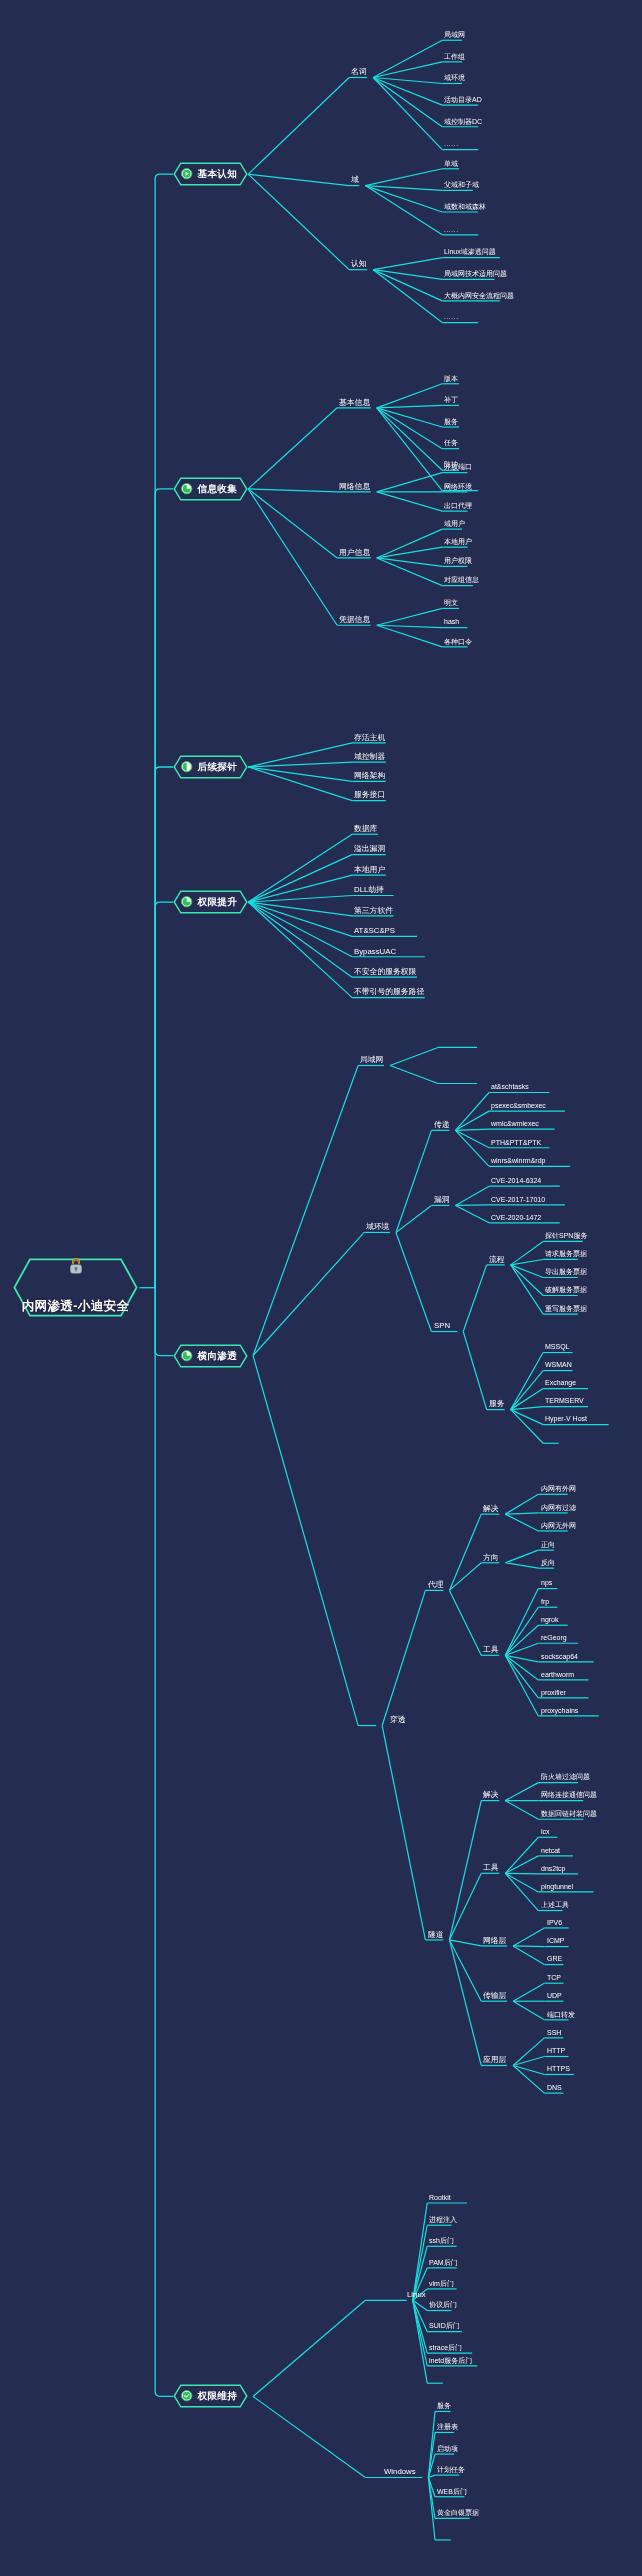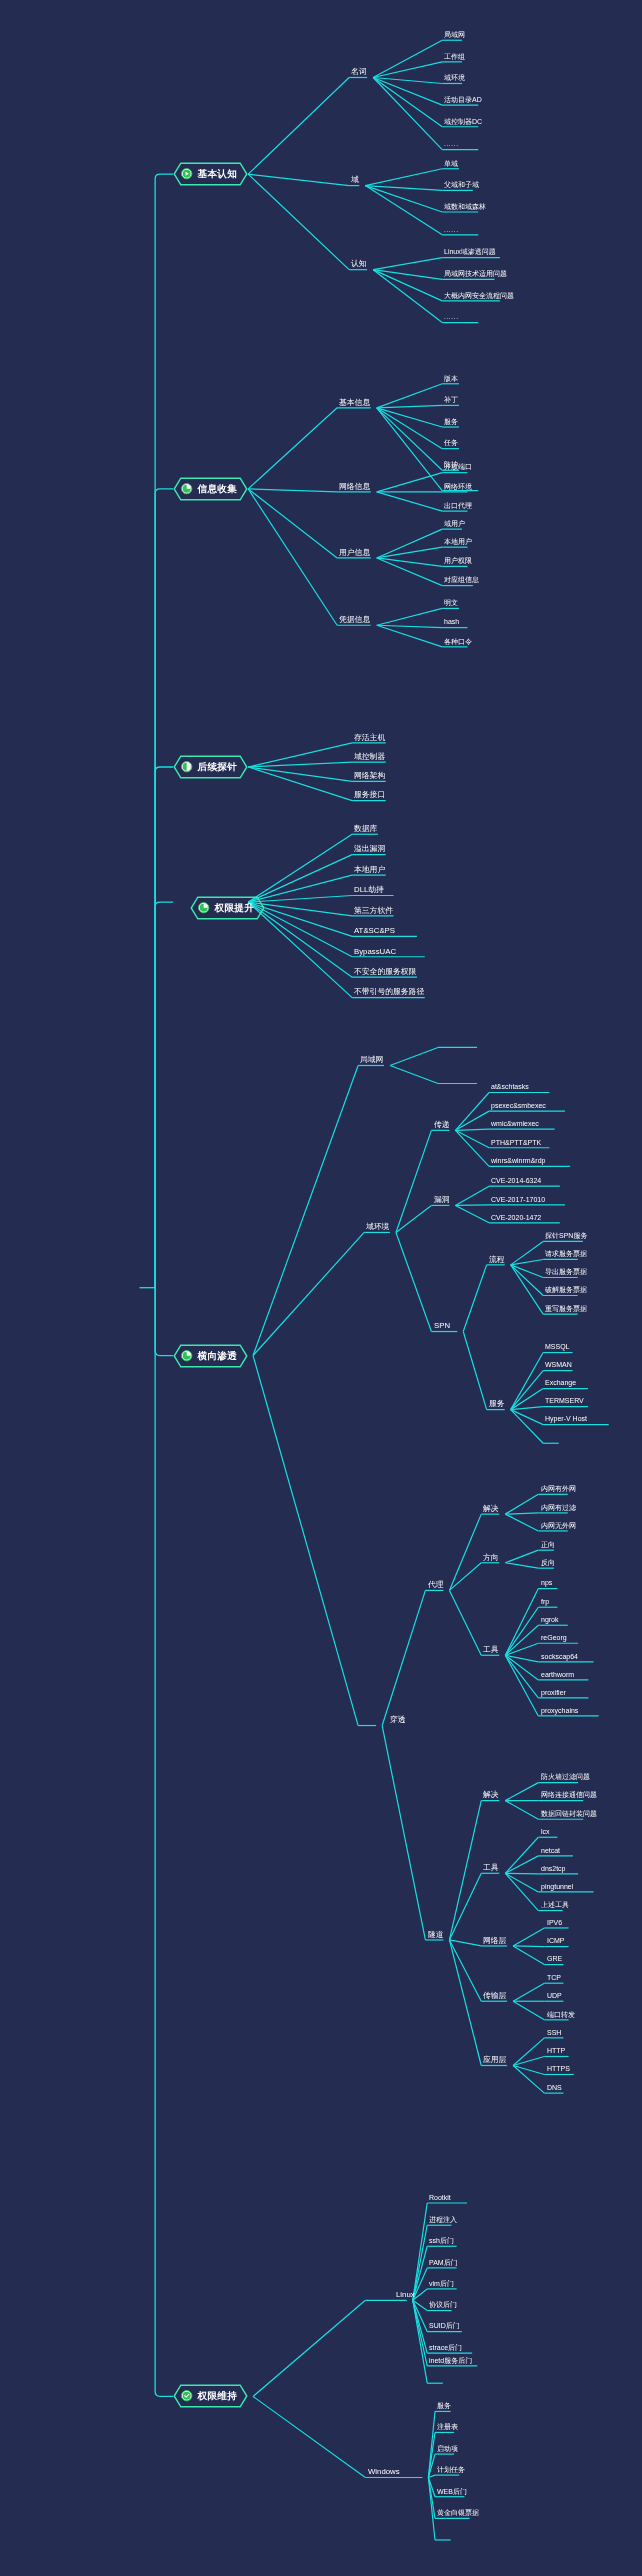--- a/index.html
+++ b/index.html
@@ -334,20 +334,37 @@
         <path d="M713,4125 L724,4121" fill="none" stroke="#16E0E0" stroke-width="1.6"></path>
         <path d="M724,4157 H773" fill="none" stroke="#16E0E0" stroke-width="1.6"></path>
         <path d="M713,4125 L724,4157" fill="none" stroke="#16E0E0" stroke-width="1.6"></path>
         <path d="M724,4193 H781.6" fill="none" stroke="#16E0E0" stroke-width="1.6"></path>
         <path d="M713,4125 L724,4193" fill="none" stroke="#16E0E0" stroke-width="1.6"></path>
         <path d="M724,4229 H750" fill="none" stroke="#16E0E0" stroke-width="1.6"></path>
         <path d="M713,4125 L724,4229" fill="none" stroke="#16E0E0" stroke-width="1.6"></path>
       </g>
   </svg>
 
+  <div class="root">
+    <div class="hexwrap">
+      <svg width="127" height="71" viewBox="0 0 212 118">
+        <polygon points="30,12 182,12 208,59 182,106 30,106 4,59" fill="none" stroke="#3BE8B0" stroke-width="3"></polygon>
+      </svg>
+    </div>
+    <div class="lockicon">
+      <svg width="15.6" height="18" viewBox="0 0 26 30">
+        <path d="M8,13 V9 a5,5 0 0 1 10,0 V13" fill="none" stroke="#F5A623" stroke-width="3.5"></path>
+        <path d="M8,13 V9 a5,5 0 0 1 10,0 V13" fill="none" stroke="#3a3a3a" stroke-width="1"></path>
+        <rect x="3" y="12" width="20" height="16" rx="5" fill="#B6C2CC" stroke="#3a3a3a" stroke-width="1.2"></rect>
+        <circle cx="13" cy="19" r="2.6" fill="#6d7b88"></circle>
+        <rect x="12" y="19" width="2" height="5" fill="#6d7b88"></rect>
+      </svg>
+    </div>
+    <div class="label">内网渗透-小迪安全</div>
+  </div>
 
   <div id="gen-nodes">
       <div class="l1" style="left: 173px; top: 162px; width: 75px;">
         <div class="hexwrap">
        <svg width="75" height="24" viewBox="0 0 125 40">
          <polygon points="13,2 112,2 123,20 112,38 13,38 2,20" fill="none" stroke="#3BE8B0" stroke-width="2.4"></polygon>
        </svg>
      </div>
      <div class="dot"><svg width="11.4" height="11.4" viewBox="0 0 19 19">
             <circle cx="9.5" cy="9.5" r="8.6" fill="#fff" stroke="#2FBF5B" stroke-width="1.6"></circle>
@@ -416,21 +433,21 @@
             <circle cx="9.5" cy="9.5" r="8.6" fill="#fff" stroke="#2FBF5B" stroke-width="1.6"></circle>
             <circle cx="9.5" cy="9.5" r="6.6" fill="#2FBF5B"></circle>
             <path d="M9.5,2.9 A6.6,6.6 0 0 1 9.5,16.1 Z" fill="#fff"></path>
           </svg></div>
      <div class="label">后续探针</div>
       </div>
       <div class="node l2" style="left: 354px; top: 733px;">存活主机</div>
       <div class="node l2" style="left: 354px; top: 752px;">域控制器</div>
       <div class="node l2" style="left: 354px; top: 771px;">网络架构</div>
       <div class="node l2" style="left: 354px; top: 790px;">服务接口</div>
-      <div class="l1" style="left: 190px; top: 890px; width: 75px; margin-top: 6px;">
+      <div class="l1" style="left: 173px; top: 890px; width: 75px;">
         <div class="hexwrap">
        <svg width="75" height="24" viewBox="0 0 125 40">
          <polygon points="13,2 112,2 123,20 112,38 13,38 2,20" fill="none" stroke="#3BE8B0" stroke-width="2.4"></polygon>
        </svg>
      </div>
      <div class="dot"><svg width="11.4" height="11.4" viewBox="0 0 19 19">
             <circle cx="9.5" cy="9.5" r="8.6" fill="#fff" stroke="#2FBF5B" stroke-width="1.6"></circle>
             <circle cx="9.5" cy="9.5" r="6.6" fill="#2FBF5B"></circle>
             <path d="M9.5,9.5 L9.5,2.9 A6.6,6.6 0 0 1 16.1,9.5 Z" fill="#fff"></path>
           </svg></div>
@@ -532,32 +549,32 @@
          <polygon points="13,2 112,2 123,20 112,38 13,38 2,20" fill="none" stroke="#3BE8B0" stroke-width="2.4"></polygon>
        </svg>
      </div>
      <div class="dot"><svg width="11.4" height="11.4" viewBox="0 0 19 19">
             <circle cx="9.5" cy="9.5" r="8.6" fill="#fff" stroke="#2FBF5B" stroke-width="1.6"></circle>
             <circle cx="9.5" cy="9.5" r="6.6" fill="#2FBF5B"></circle>
             <path d="M6.2,9.6 L8.6,12 L13,7.2" fill="none" stroke="#fff" stroke-width="1.8" stroke-linecap="round" stroke-linejoin="round"></path>
           </svg></div>
      <div class="label">权限维持</div>
       </div>
-      <div class="node l2" style="left: 369px; top: 2290px; padding-left: 27px;">Linux</div>
+      <div class="node l2" style="left: 380px; top: 2290px; padding-left: 27px;">Linux</div>
       <div class="node leaf" style="left: 429px; top: 2193px;">Rootkit</div>
       <div class="node leaf" style="left: 429px; top: 2215px;">进程注入</div>
       <div class="node leaf" style="left: 429px; top: 2236px;">ssh后门</div>
       <div class="node leaf" style="left: 429px; top: 2258px;">PAM后门</div>
       <div class="node leaf" style="left: 429px; top: 2279px;">vim后门</div>
       <div class="node leaf" style="left: 429px; top: 2300px;">协议后门</div>
       <div class="node leaf" style="left: 429px; top: 2321px;">SUID后门</div>
       <div class="node leaf" style="left: 429px; top: 2343px;">strace后门</div>
       <div class="node leaf" style="left: 429px; top: 2356px;">inetd服务后门</div>
       <div class="node leaf" style="left: 429px; top: 2373px;"></div>
-      <div class="node l2" style="left: 368px; top: 2467px;">Windows</div>
+      <div class="node l2" style="left: 384px; top: 2467px;">Windows</div>
       <div class="node leaf" style="left: 437px; top: 2401px;">服务</div>
       <div class="node leaf" style="left: 437px; top: 2422px;">注册表</div>
       <div class="node leaf" style="left: 437px; top: 2444px;">启动项</div>
       <div class="node leaf" style="left: 437px; top: 2465px;">计划任务</div>
       <div class="node leaf" style="left: 437px; top: 2487px;">WEB后门</div>
       <div class="node leaf" style="left: 437px; top: 2508px;">黄金白银票据</div>
       <div class="node leaf" style="left: 437px; top: 2530px;"></div>
     </div>
 </div>
 

